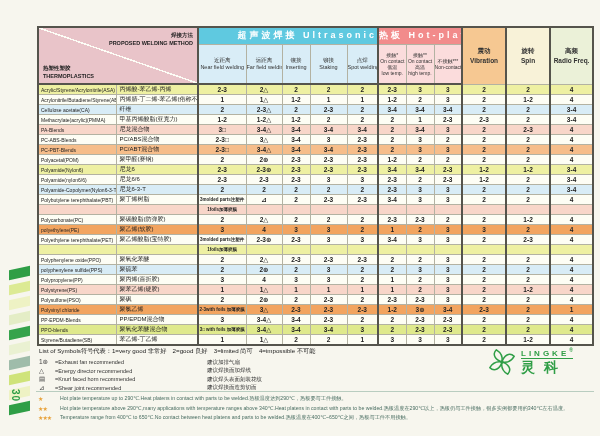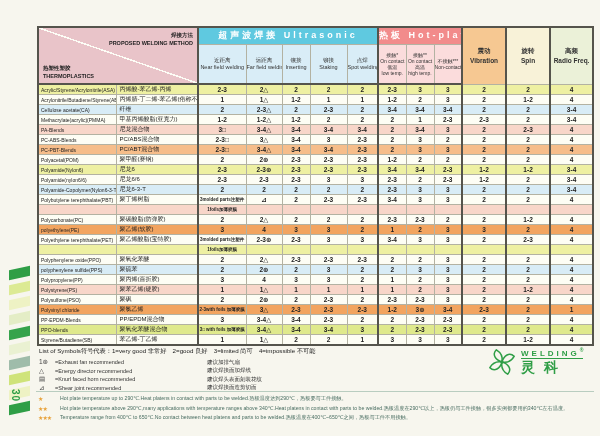--- a/index.html
+++ b/index.html
@@ -17,21 +17,21 @@
     transform:rotate(90deg);transform-origin:center;
     color:#2f9e46;font-weight:bold;font-size:10px;letter-spacing:1px;
   }
   
   .main{position:absolute;left:37px;top:26px;}
   table{border-collapse:collapse;table-layout:fixed;width:556px;border:2px solid #55544c;}
   th,td{border:1px solid #b3b2a2;padding:0;overflow:hidden;white-space:nowrap;vertical-align:middle;}
   thead th{font-weight:normal;}
   tr.h1{height:17px;}
   tr.h2{height:40px;}
-  .grp{color:#fff;font-weight:bold;font-size:9px;letter-spacing:3px;text-align:center;}
+  .grp{color:#fff;font-weight:bold;font-size:9px;letter-spacing:3px;text-align:right;}
   .sub{font-size:5.5px;line-height:1.3;text-align:center;color:#333;}
   .hps{font-size:5px;line-height:1.2;}
   .tall{font-size:6.5px;font-weight:bold;text-align:center;line-height:1.5;color:#333;}
   .gbl{border-left:2px solid #55544c;}
   .gbb{border-bottom:2px solid #55544c;}
   
   .corner{
     position:relative;
     background:linear-gradient(to top right,#e9c4c9 49.3%,#fdfdf6 49.3%,#fdfdf6 50.7%,#e9c4c9 50.7%);
   }
@@ -578,21 +578,21 @@
   <svg width="30" height="30" viewBox="0 0 32 32">
     <g fill="none" stroke="#2f9e46" stroke-width="1.6" stroke-linejoin="round">
       <path d="M16 16 C 9 14, 5 8, 10 3 C 15 6, 17 11, 16 16 Z"></path>
       <path d="M16 16 C 18 9, 24 5, 29 10 C 26 15, 21 17, 16 16 Z"></path>
       <path d="M16 16 C 23 18, 27 24, 22 29 C 17 26, 15 21, 16 16 Z"></path>
       <path d="M16 16 C 14 23, 8 27, 3 22 C 6 17, 11 15, 16 16 Z"></path>
     </g>
     <circle cx="16" cy="16" r="1.6" fill="#2f9e46"></circle>
   </svg>
   <div class="logo-text">
-    <div class="logo-brand"><span>WELDING</span><span class="logo-reg">®</span></div>
+    <div class="logo-brand"><span>LINGKE</span><span class="logo-reg">®</span></div>
     <div class="logo-name">灵科</div>
   </div>
 </div>
 
 <div class="notes">
   <div class="note-row">
     <span class="note-stars">★</span>
     <span class="note-text">Hot plate temperature up to 290℃.Heat platens in contact with parts to be welded.热板温度达到290℃，热板要与工件接触。</span>
   </div>
   <div class="note-row">

